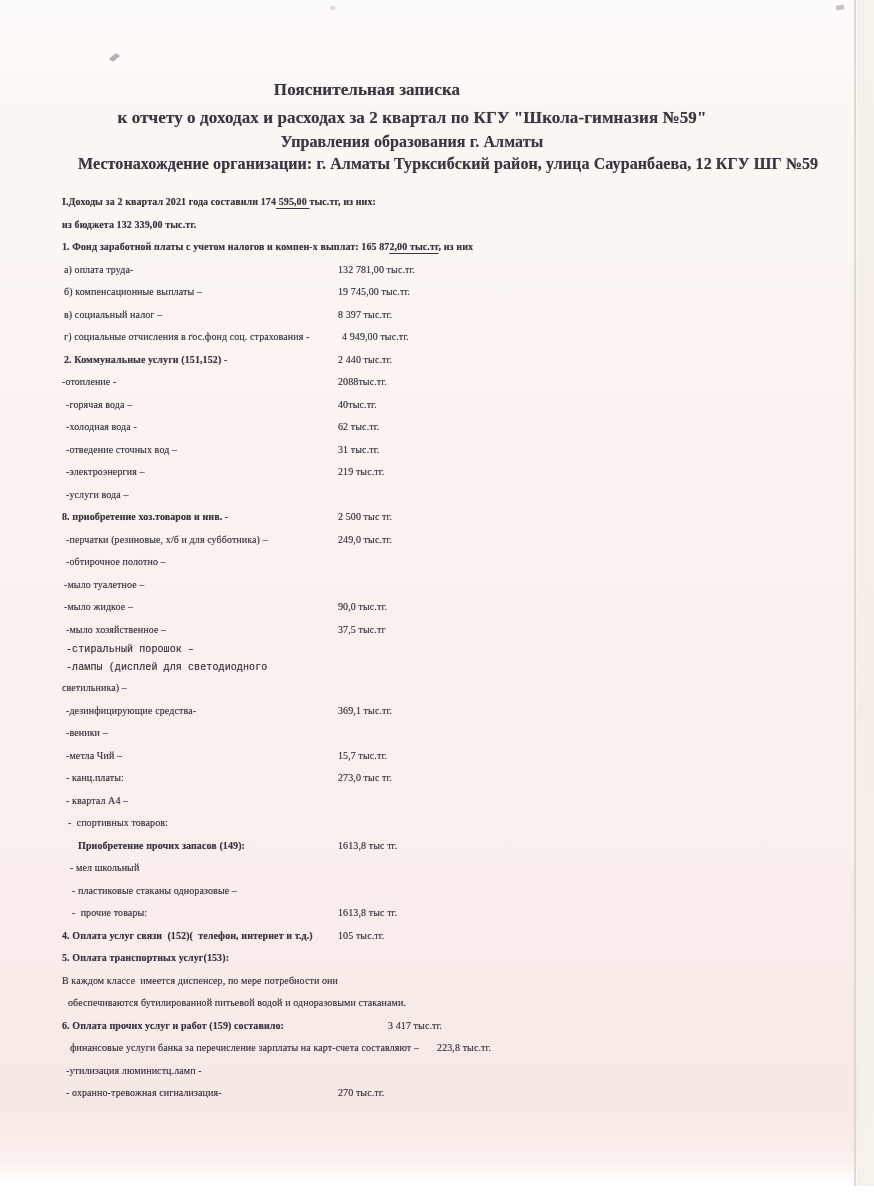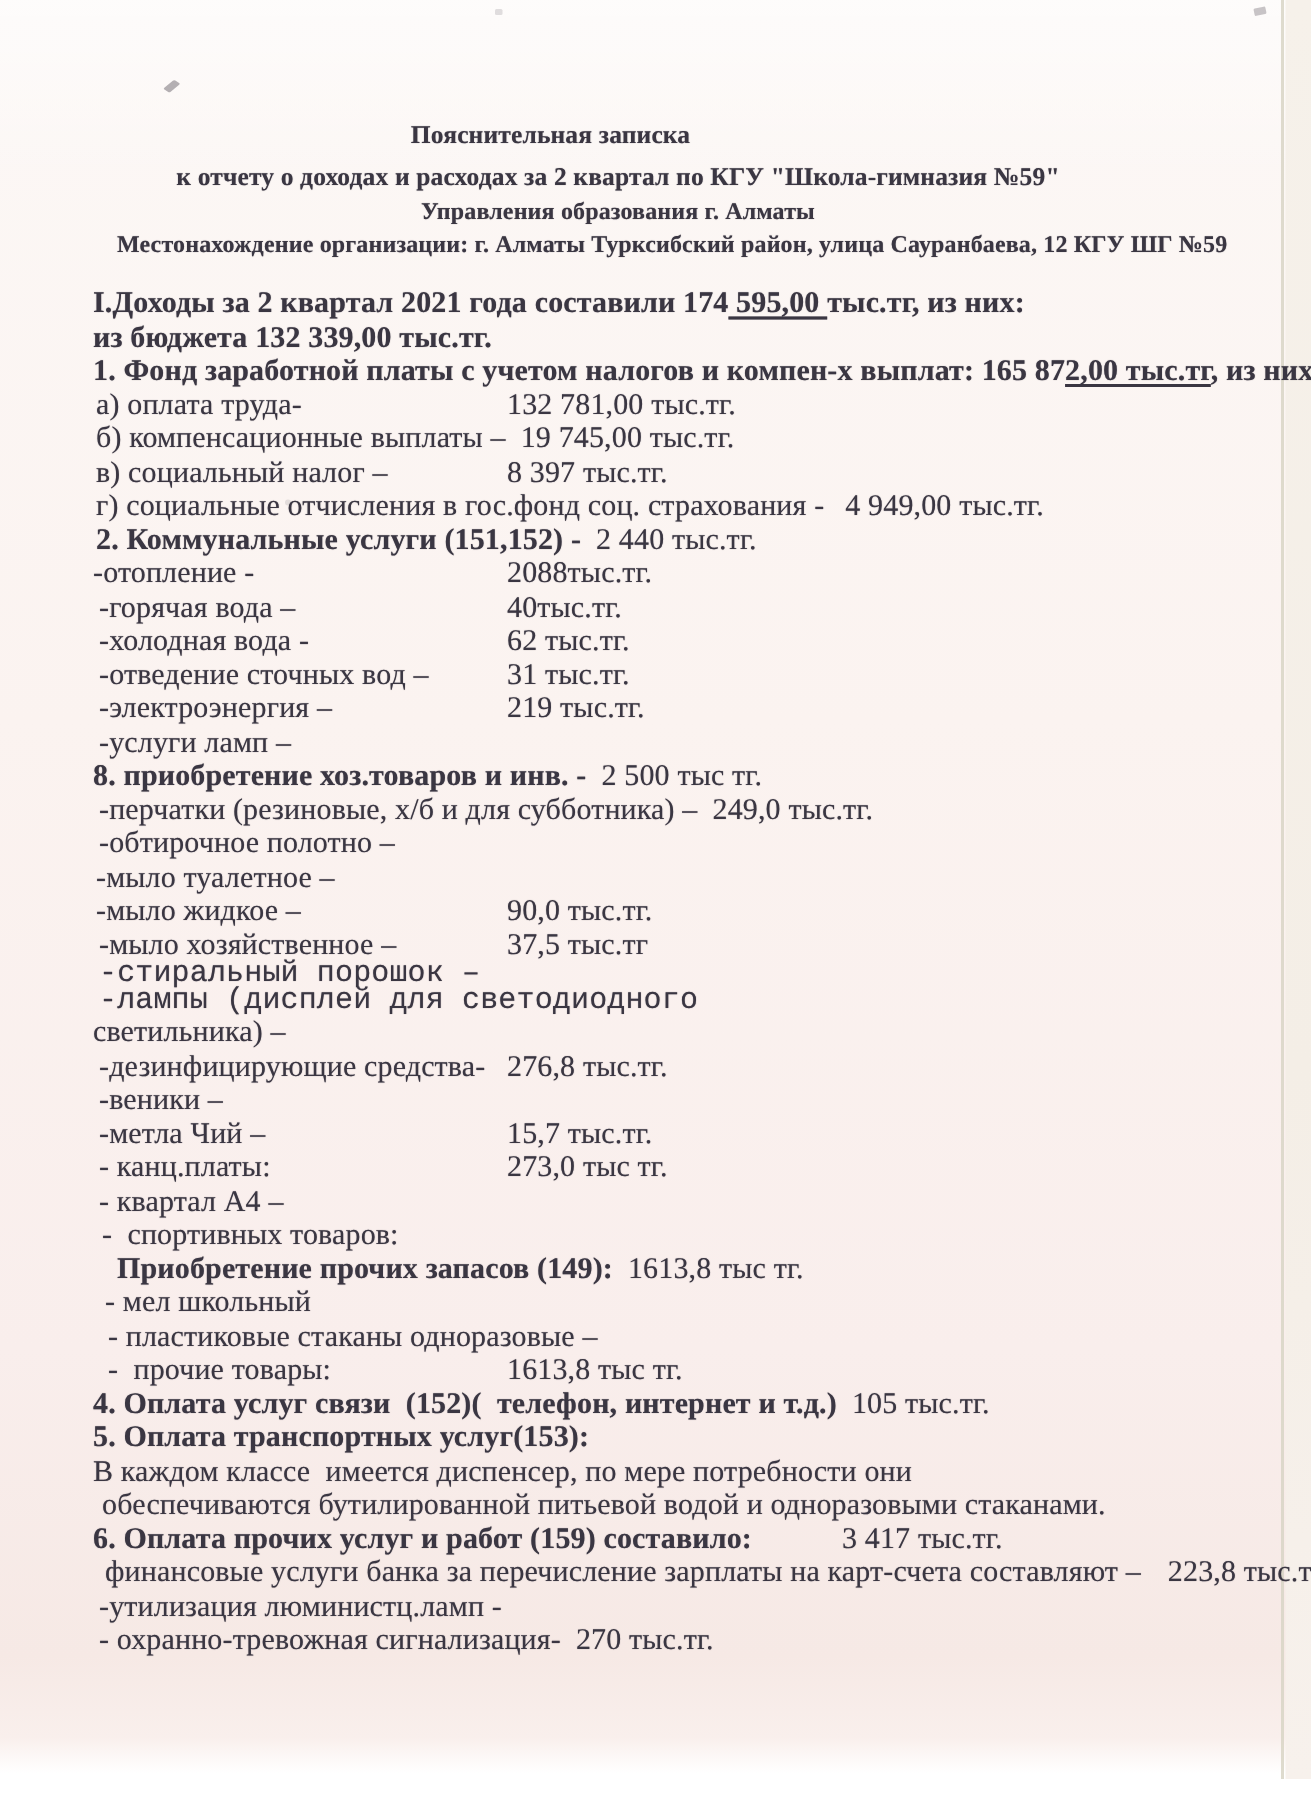--- a/index.html
+++ b/index.html
@@ -39,21 +39,21 @@
   }
   .b { font-weight:bold; }
   .u { text-decoration:underline; text-underline-offset:3px; }
 
   .h1wrap { width:610px; height:28px; line-height:24px; text-align:center; font-size:17px; }
   .h2wrap { width:700px; height:24px; line-height:24px; text-align:center; font-size:17px; }
   .h3wrap { width:700px; height:23px; line-height:23px; text-align:center; font-size:16px; }
   .h4     { height:22px; line-height:22px; padding-left:16px; font-size:16px; }
   .hspacer { height:16px; }
 
-  .row { height:22.5px; line-height:22.5px; font-size:20px; white-space:pre; }
+  .row { height:22.5px; line-height:22.5px; font-size:10px; white-space:pre; }
   .row.tight { height:18px; line-height:18px;font-family:Liberation Mono, monospace; }
   .lbl { display:inline-block; box-sizing:border-box; white-space:pre; vertical-align:baseline; }
   .lbl.col { min-width:266px; }
   .val { white-space:pre; }
 </style>
 </head>
 <body>
 
 <div class="page">
   <div class="edge-strip"></div>
@@ -82,31 +82,31 @@
         <div class="row"><span class="lbl col" style="padding-left: 2px;">а) оплата труда-</span><span class="val" style="margin-left: 10px;">132 781,00 тыс.тг.</span></div>
         <div class="row"><span class="lbl col" style="padding-left: 2px;">б) компенсационные выплаты –</span><span class="val" style="margin-left: 10px;">19 745,00 тыс.тг.</span></div>
         <div class="row"><span class="lbl col" style="padding-left: 2px;">в) социальный налог –</span><span class="val" style="margin-left: 10px;">8 397 тыс.тг.</span></div>
         <div class="row"><span class="lbl col" style="padding-left: 2px;">г) социальные отчисления в гос.фонд соц. страхования -</span><span class="val" style="margin-left: 14px;">4 949,00 тыс.тг.</span></div>
         <div class="row"><span class="lbl b col" style="padding-left: 2px;">2. Коммунальные услуги (151,152) -</span><span class="val" style="margin-left: 10px;">2 440 тыс.тг.</span></div>
         <div class="row"><span class="lbl col" style="padding-left: 0px;">-отопление -</span><span class="val" style="margin-left: 10px;">2088тыс.тг.</span></div>
         <div class="row"><span class="lbl col" style="padding-left: 4px;">-горячая вода –</span><span class="val" style="margin-left: 10px;">40тыс.тг.</span></div>
         <div class="row"><span class="lbl col" style="padding-left: 4px;">-холодная вода -</span><span class="val" style="margin-left: 10px;">62 тыс.тг.</span></div>
         <div class="row"><span class="lbl col" style="padding-left: 4px;">-отведение сточных вод –</span><span class="val" style="margin-left: 10px;">31 тыс.тг.</span></div>
         <div class="row"><span class="lbl col" style="padding-left: 4px;">-электроэнергия –</span><span class="val" style="margin-left: 10px;">219 тыс.тг.</span></div>
-        <div class="row"><span class="lbl" style="padding-left: 4px;">-услуги ламп –</span></div>
+        <div class="row"><span class="lbl" style="padding-left: 4px;">-услуги вода –</span></div>
         <div class="row"><span class="lbl b col" style="padding-left: 0px;">8. приобретение хоз.товаров и инв. -</span><span class="val" style="margin-left: 10px;">2 500 тыс тг.</span></div>
         <div class="row"><span class="lbl col" style="padding-left: 4px;">-перчатки (резиновые, х/б и для субботника) –</span><span class="val" style="margin-left: 10px;">249,0 тыс.тг.</span></div>
         <div class="row"><span class="lbl" style="padding-left: 4px;">-обтирочное полотно –</span></div>
         <div class="row"><span class="lbl" style="padding-left: 2px;">-мыло туалетное –</span></div>
         <div class="row"><span class="lbl col" style="padding-left: 2px;">-мыло жидкое –</span><span class="val" style="margin-left: 10px;">90,0 тыс.тг.</span></div>
         <div class="row"><span class="lbl col" style="padding-left: 4px;">-мыло хозяйственное –</span><span class="val" style="margin-left: 10px;">37,5 тыс.тг</span></div>
         <div class="row tight"><span class="lbl" style="padding-left: 4px;">-стиральный порошок –</span></div>
         <div class="row tight"><span class="lbl" style="padding-left: 4px;">-лампы (дисплей для светодиодного</span></div>
         <div class="row"><span class="lbl" style="padding-left: 0px;">светильника) –</span></div>
-        <div class="row"><span class="lbl col" style="padding-left: 4px;">-дезинфицирующие средства-</span><span class="val" style="margin-left: 10px;">276,8 тыс.тг.</span></div>
+        <div class="row"><span class="lbl col" style="padding-left: 4px;">-дезинфицирующие средства-</span><span class="val" style="margin-left: 10px;">369,1 тыс.тг.</span></div>
         <div class="row"><span class="lbl" style="padding-left: 4px;">-веники –</span></div>
         <div class="row"><span class="lbl col" style="padding-left: 4px;">-метла Чий –</span><span class="val" style="margin-left: 10px;">15,7 тыс.тг.</span></div>
         <div class="row"><span class="lbl col" style="padding-left: 4px;">- канц.платы:</span><span class="val" style="margin-left: 10px;">273,0 тыс тг.</span></div>
         <div class="row"><span class="lbl" style="padding-left: 4px;">- квартал А4 –</span></div>
         <div class="row"><span class="lbl" style="padding-left: 6px;">-  спортивных товаров:</span></div>
         <div class="row"><span class="lbl b col" style="padding-left: 16px;">Приобретение прочих запасов (149):</span><span class="val" style="margin-left: 10px;">1613,8 тыс тг.</span></div>
         <div class="row"><span class="lbl" style="padding-left: 8px;">- мел школьный</span></div>
         <div class="row"><span class="lbl" style="padding-left: 10px;">- пластиковые стаканы одноразовые –</span></div>
         <div class="row"><span class="lbl col" style="padding-left: 10px;">-  прочие товары:</span><span class="val" style="margin-left: 10px;">1613,8 тыс тг.</span></div>
         <div class="row"><span class="lbl b col" style="padding-left: 0px;">4. Оплата услуг связи  (152)(  телефон, интернет и т.д.)</span><span class="val" style="margin-left: 10px;">105 тыс.тг.</span></div>

